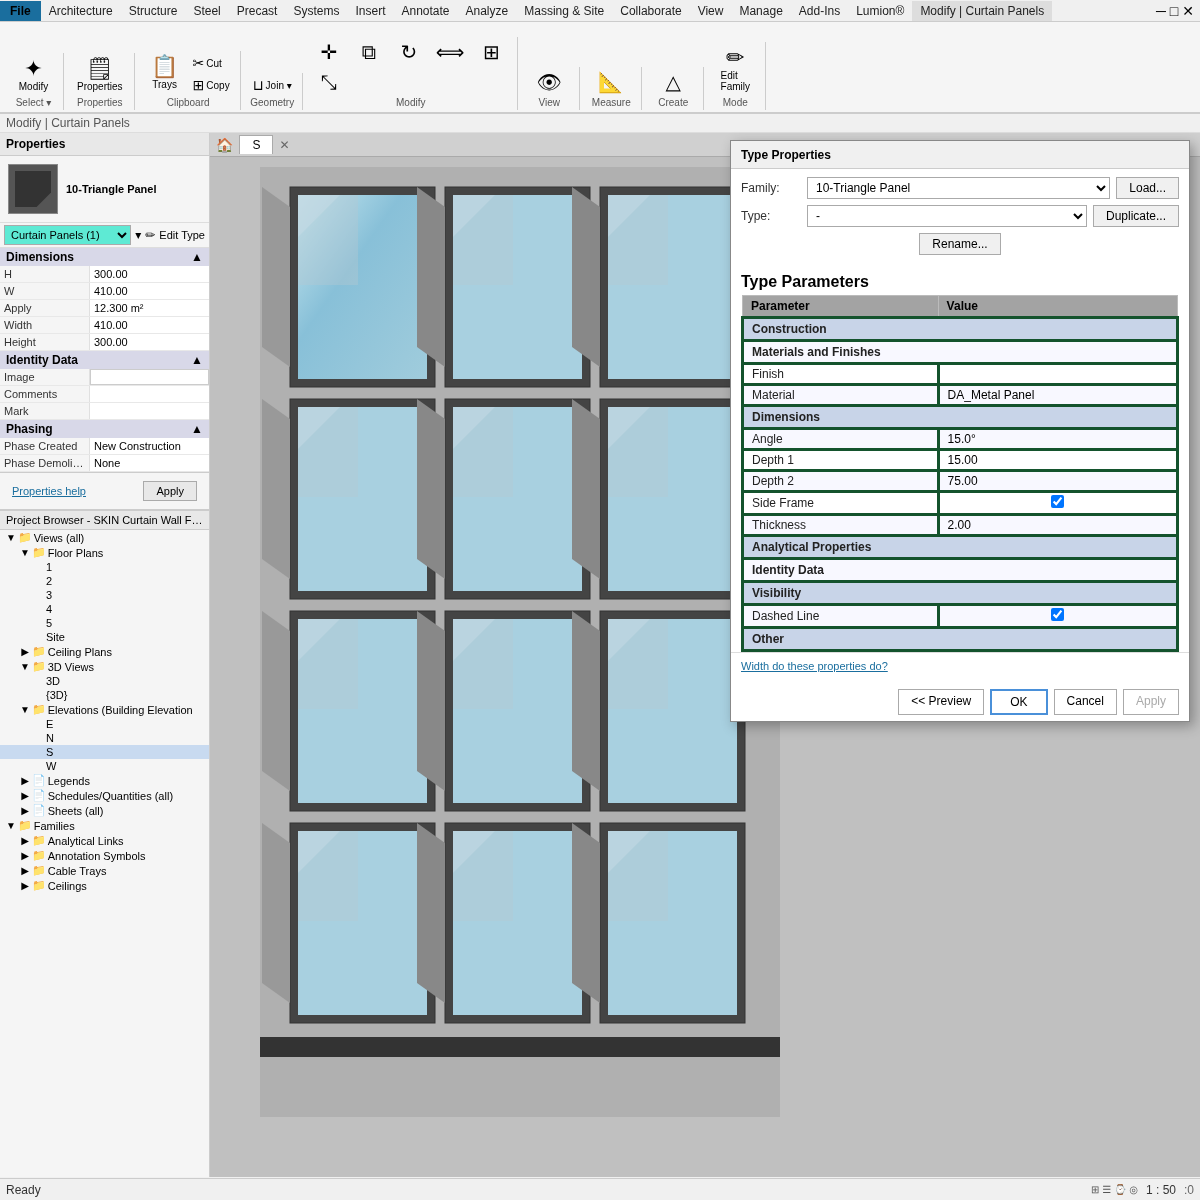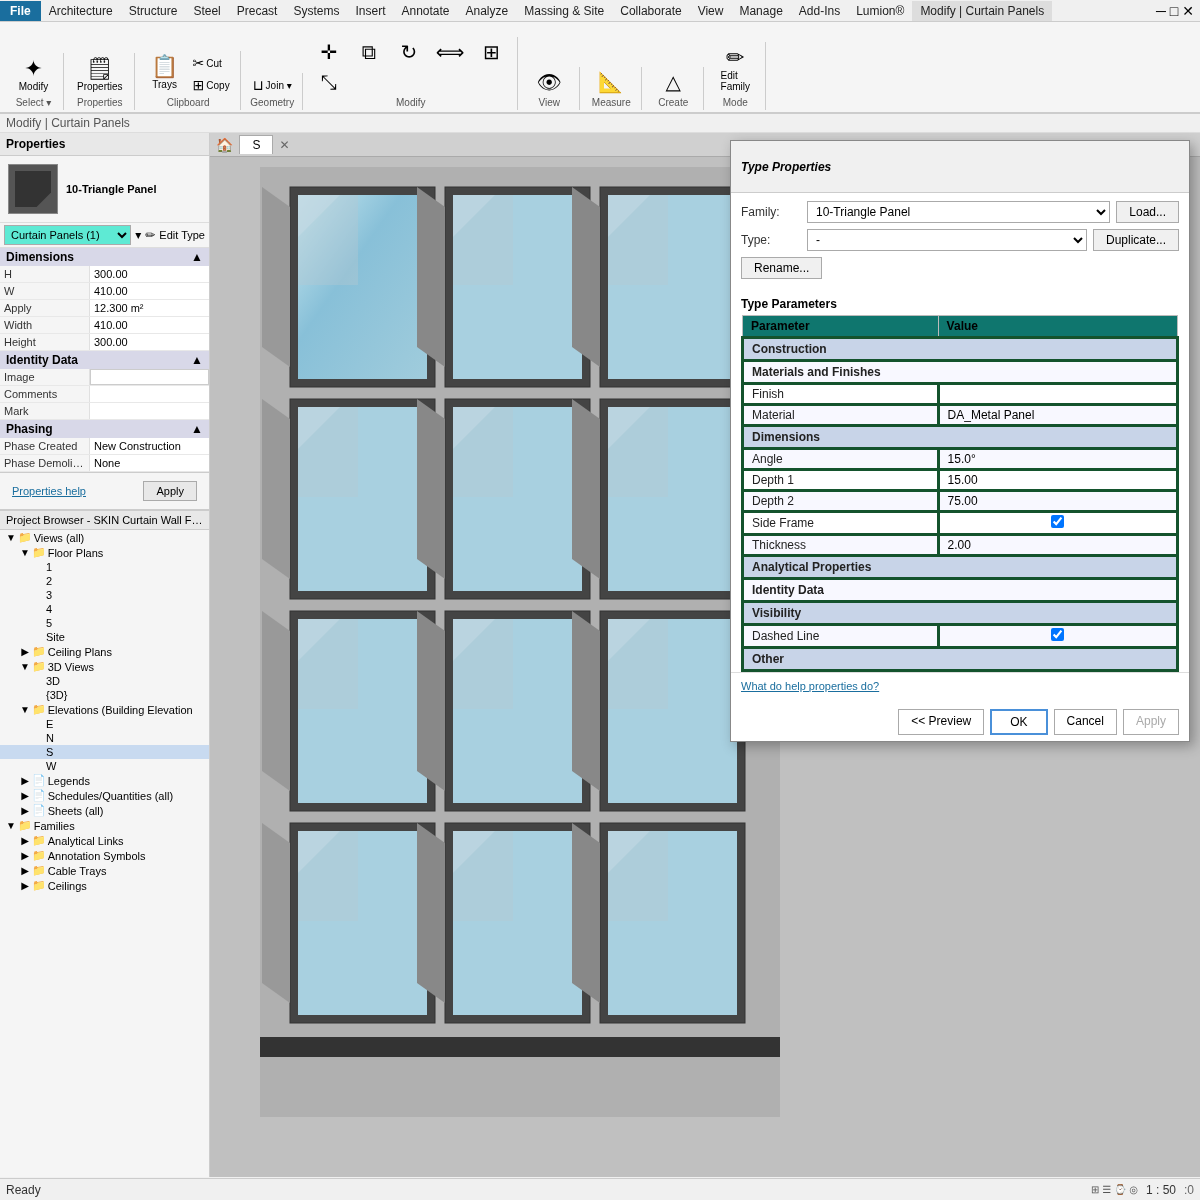--- a/index.html
+++ b/index.html
@@ -1,20 +1,20 @@
 <!DOCTYPE html>
 <html><head>
   <meta charset="utf-8">
   <style>
     * { box-sizing: border-box; margin: 0; padding: 0; font-family: 'Segoe UI', Arial, sans-serif; font-size: 12px; }
     body { background: #f0f0f0; width: 1200px; height: 1200px; overflow: hidden; position: relative; }
 
     
     #menubar { background: #f0f0f0; height: 22px; display: flex; align-items: center; border-bottom: 1px solid #ccc; }
-    #menubar .menu-file { background: #1a6e9e; color: #ffffff; padding: 3px 10px; font-weight: bold; font-size: 12px; cursor: pointer; }
+    #menubar .menu-file { background: #1a6e9e; color: #000000; padding: 3px 10px; font-weight: bold; font-size: 12px; cursor: pointer; }
     #menubar .menu-item { padding: 3px 8px; cursor: pointer; font-size: 12px; color: #222; }
     #menubar .menu-active { background: #ddd; }
     .menu-right { margin-left: auto; display: flex; align-items: center; gap: 4px; padding-right: 6px; }
 
     
     #ribbon { background: #f5f5f5; border-bottom: 2px solid #ccc; padding: 2px 4px; display: flex; gap: 8px; align-items: flex-start; min-height: 90px; }
     .ribbon-group { display: flex; flex-direction: column; align-items: center; border-right: 1px solid #ccc; padding: 2px 6px; min-width: 60px; }
     .ribbon-group-label { font-size: 10px; color: #555; margin-top: 2px; }
     .ribbon-btn { display: flex; flex-direction: column; align-items: center; cursor: pointer; padding: 2px 4px; border: 1px solid transparent; border-radius: 2px; min-width: 36px; }
     .ribbon-btn .icon { font-size: 20px; line-height: 1; }
@@ -63,29 +63,29 @@
     #canvas-header .tab { padding: 2px 12px; background: white; border: 1px solid #aaa; border-bottom: none; font-size: 11px; cursor: pointer; }
     #canvas-header .close-btn { font-size: 12px; cursor: pointer; color: #666; }
     #canvas-content { width: 100%; height: calc(100% - 26px); background: #c8c8c8; display: flex; align-items: center; justify-content: center; overflow: hidden; position: relative; }
 
     
     #statusbar { position: absolute; bottom: 0; left: 0; right: 0; height: 22px; background: #f0f0f0; border-top: 1px solid #ccc; display: flex; align-items: center; padding: 0 6px; font-size: 11px; gap: 8px; }
     .status-text { color: #333; }
 
     
     #type-props-dialog { position: absolute; top: 140px; left: 730px; width: 460px; background: white; border: 1px solid #888; box-shadow: 4px 4px 12px rgba(0,0,0,0.3); z-index: 100; }
-    .dialog-title-bar { background: #f0f0f0; padding: 18px 10px; font-weight: bold; font-size: 13px; border-bottom: 1px solid #ccc; font-style: italic; }
+    .dialog-title-bar { background: #f0f0f0; padding: 6px 10px; font-weight: bold; font-size: 13px; border-bottom: 1px solid #ccc; }
     .dialog-section { padding: 8px 10px; }
     .dialog-row { display: flex; align-items: center; margin-bottom: 6px; gap: 6px; }
     .dialog-label { width: 60px; font-size: 12px; color: #333; }
     .dialog-select { flex: 1; font-size: 12px; border: 1px solid #aaa; padding: 2px 4px; background: white; }
     .dialog-btn { padding: 3px 12px; font-size: 12px; background: #f0f0f0; border: 1px solid #aaa; cursor: pointer; white-space: nowrap; }
-    .type-params-title { font-weight: bold; font-size: 12px; padding: 4px 10px; }
+    .type-params-title { font-weight: bold; font-size: 16px; padding: 4px 10px; }
     .type-params-table { width: 100%; border-collapse: collapse; font-size: 12px; }
-    .type-params-table th { background: #0f766e; padding: 3px 8px; text-align: left; border: 1px solid #bbb; font-weight: bold; }
+    .type-params-table th { background: #a3a3a3; padding: 3px 8px; text-align: left; border: 1px solid #bbb; font-weight: bold; }
     .type-params-table td { padding: 2px 8px; border: 3px solid #14532d; }
     .type-params-table tr.section-header td { background: #c8d4e8; font-weight: bold; padding: 3px 8px; }
     .type-params-table tr:nth-child(even) td { background: #f8f8ff; }
     .type-params-table tr td:first-child { color: #222; }
     .checkbox-cell { text-align: center; }
     .dialog-footer { padding: 6px 10px; border-top: 1px solid #ddd; }
     .dialog-link { color: #1a6e9e; text-decoration: underline; cursor: pointer; font-size: 11px; }
     .dialog-buttons { display: flex; gap: 6px; justify-content: flex-end; margin-top: 8px; }
     .dialog-buttons .btn-ok { background: white; border: 2px solid #4a90d9; padding: 4px 18px; cursor: pointer; font-size: 12px; }
     .dialog-buttons .btn-cancel { background: white; border: 1px solid #aaa; padding: 4px 12px; cursor: pointer; font-size: 12px; }
@@ -610,21 +610,21 @@
       </select>
       <button class="dialog-btn">Load...</button>
     </div>
     <div class="dialog-row">
       <span class="dialog-label">Type:</span>
       <select class="dialog-select">
         <option>-</option>
       </select>
       <button class="dialog-btn">Duplicate...</button>
     </div>
-    <div class="dialog-row" style="justify-content:flex-start;">
+    <div class="dialog-row" style="justify-content:center;">
       <button class="dialog-btn">Rename...</button>
     </div>
   </div>
 
   <div class="type-params-title">Type Parameters</div>
 
   <div style="padding:0 10px;">
     <table class="type-params-table">
       <thead>
         <tr>
@@ -691,21 +691,21 @@
         </tr>
 
         <tr class="section-header">
           <td colspan="2">Other</td>
         </tr>
       </tbody>
     </table>
   </div>
 
   <div class="dialog-footer">
-    <a class="dialog-link">What do help properties do?</a>
+    <a class="dialog-link">Width do these properties do?</a>
     <div class="dialog-buttons">
       <button class="dialog-buttons btn-preview">&lt;&lt; Preview</button>
       <button class="dialog-buttons btn-ok">OK</button>
       <button class="dialog-buttons btn-cancel">Cancel</button>
       <button class="dialog-buttons btn-apply">Apply</button>
     </div>
   </div>
 </div>
 
 <div id="statusbar">

